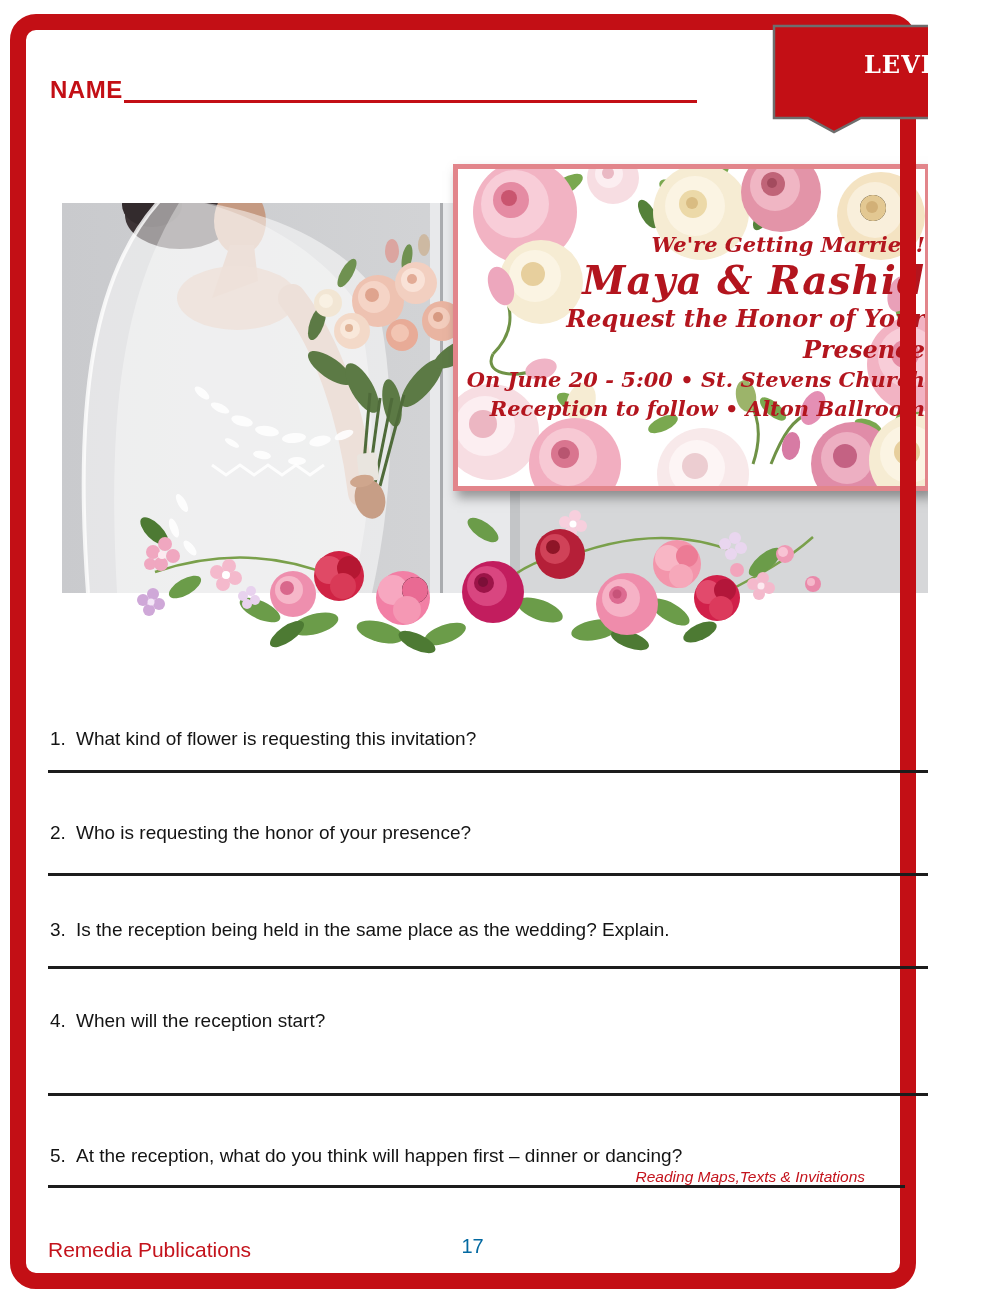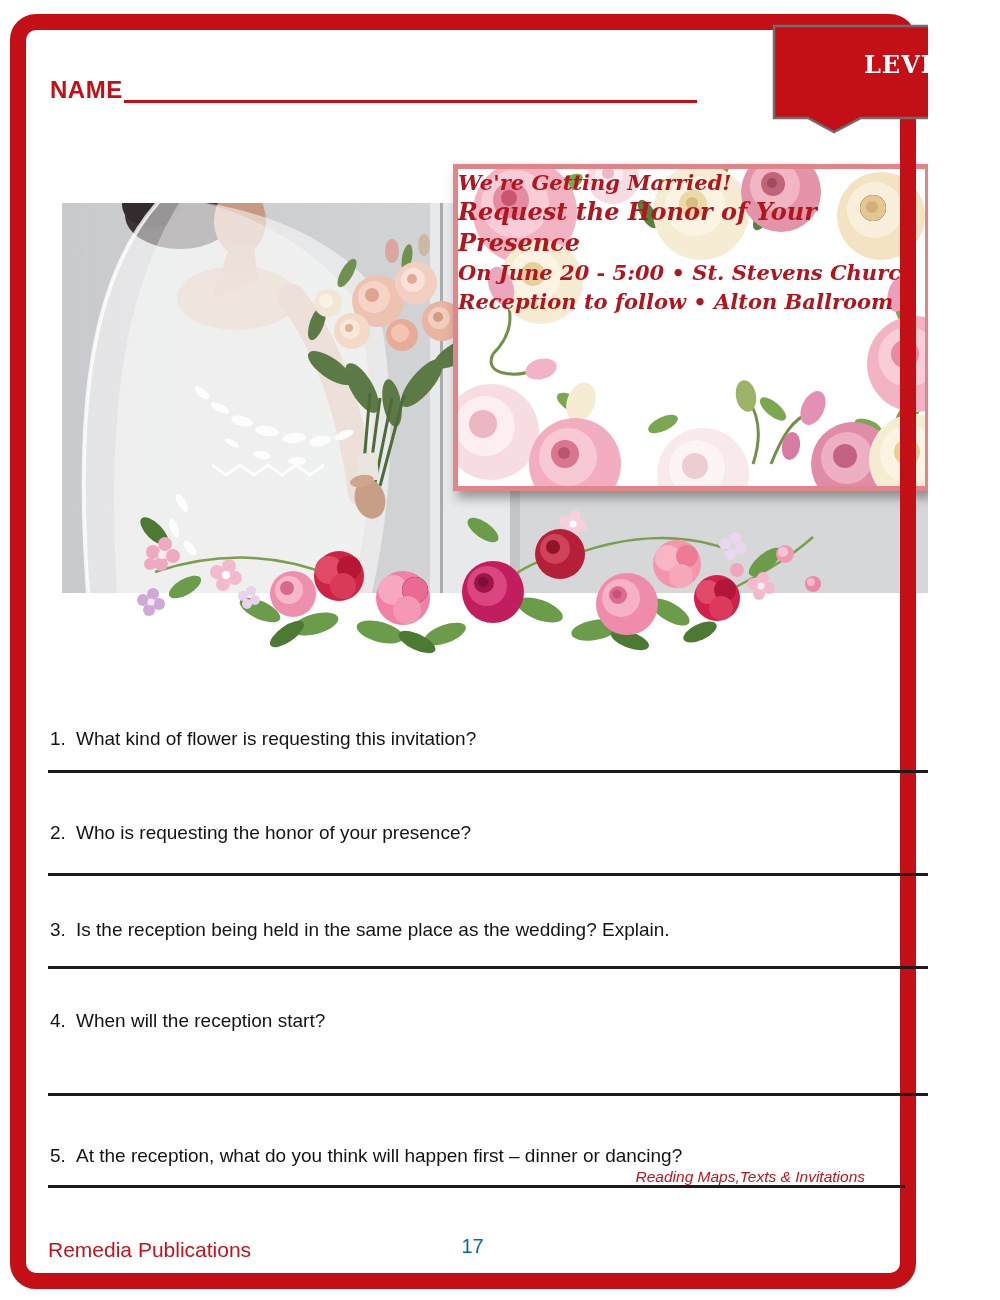--- a/index.html
+++ b/index.html
@@ -32,21 +32,21 @@
   
   .photo { position:absolute; left:62px; top:203px; width:901px; height:390px; z-index:1; }
   
   .invite {
     position:absolute; left:453px; top:164px; width:477px; height:327px;
     background:#ffffff; border:5px solid #e2858b; box-shadow:4px 7px 10px rgba(70,70,70,.5);
     z-index:4; overflow:hidden;
   }
   .invite-flowers { position:absolute; left:-5px; top:-5px; }
   .invite-text {
-    position:absolute; left:0; top:0; width:100%; text-align:left;
+    position:absolute; left:0; top:0; width:100%; padding-top:62px; text-align:right;
     font-family:"DejaVu Serif", serif; font-style:italic; font-weight:bold; color:#b3151e;
     z-index:2;
   }
   .inv-line1 { font-size:21px; line-height:27px; }
   .inv-couple { font-size:39px; line-height:45px; letter-spacing:1px; }
   .inv-line2 { font-size:24px; line-height:31px; }
   .inv-line3, .inv-line4, .inv-line5 { font-size:21px; line-height:29px; }
   
   .garland { position:absolute; left:125px; top:492px; width:710px; height:165px; z-index:4; }
   
@@ -280,20 +280,21 @@
         <circle cx="394" cy="294" r="26" fill="#edafc2"></circle>
         <circle cx="392" cy="292" r="12" fill="#c46283"></circle>
 
       <circle cx="462" cy="296" r="46" fill="#f6ecd3"></circle>
         <circle cx="456" cy="290" r="29" fill="#fbf4e3"></circle>
         <circle cx="454" cy="288" r="13" fill="#e7cf9d"></circle>
         <circle cx="453" cy="287" r="6" fill="#d9bc82"></circle>
     </svg>
     <div class="invite-text">
       <div class="inv-line1">We're Getting Married!</div>
+      <div class="inv-couple">Maya &amp; Rashid</div>
       <div class="inv-line2">Request the Honor of Your Presence</div>
       <div class="inv-line3">On June 20 - 5:00 • St. Stevens Church</div>
       <div class="inv-line4">Reception to follow • Alton Ballroom</div>
     </div>
   </div>
 
   <div class="garland">
     <svg width="710" height="165" viewBox="0 0 710 165">
 
       <g stroke="#7aa04b" stroke-width="2.5" fill="none">

